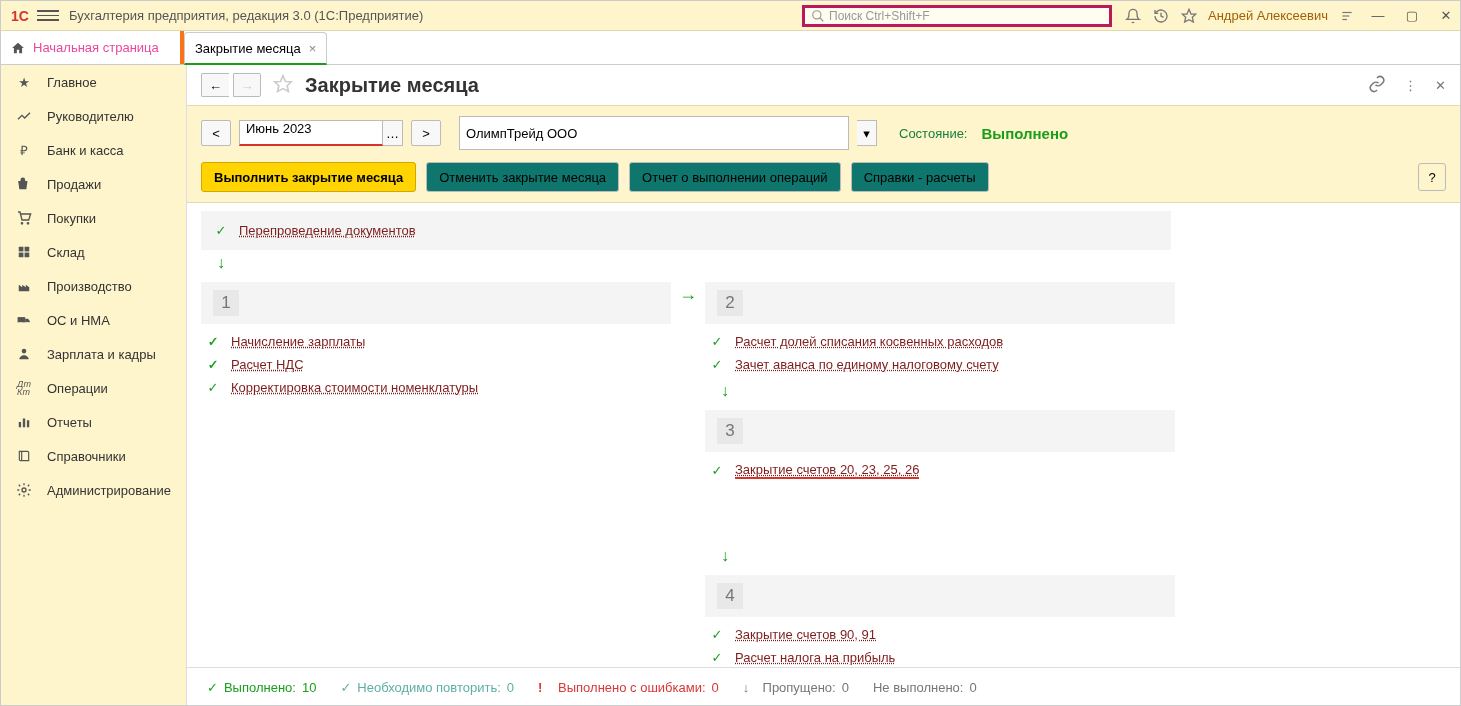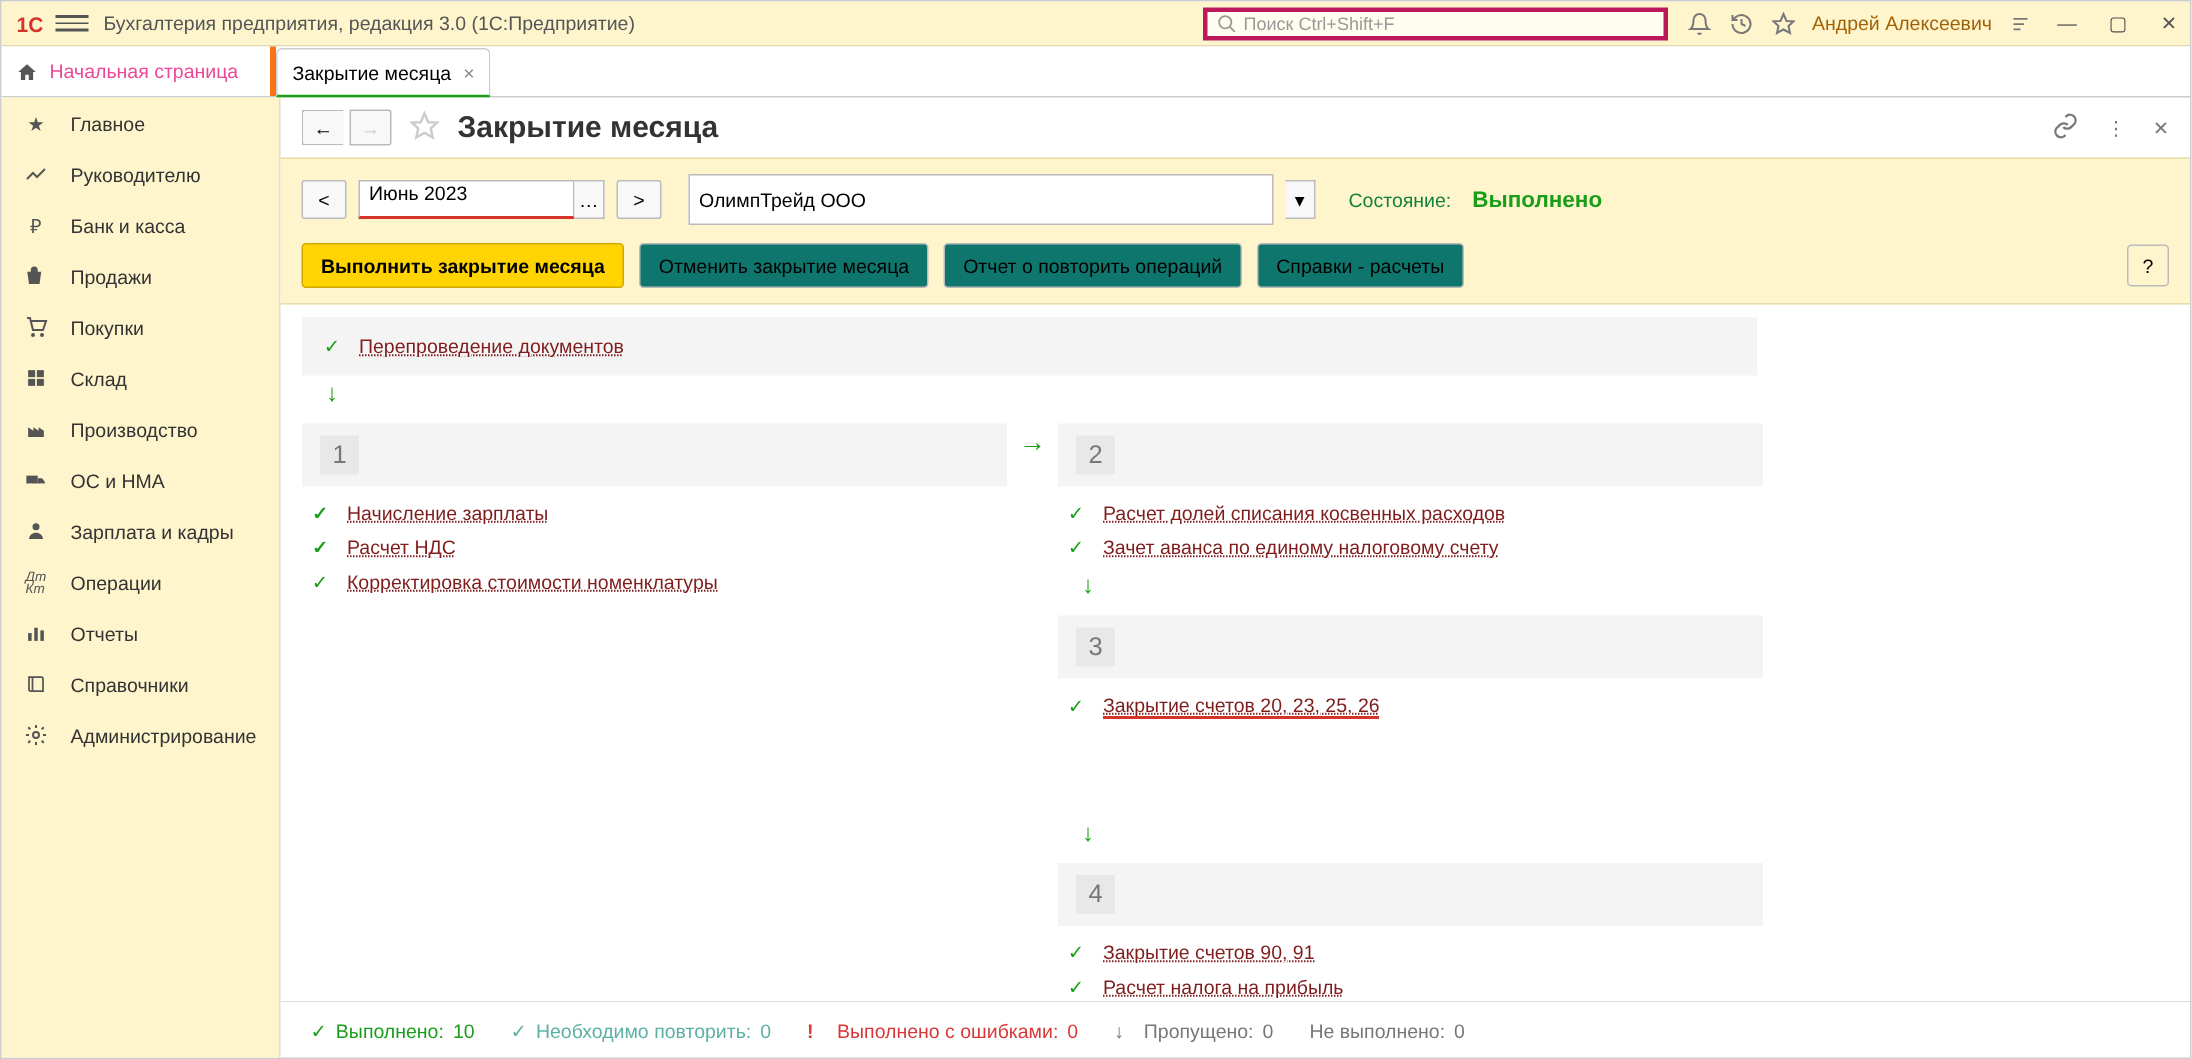--- a/index.html
+++ b/index.html
@@ -428,21 +428,21 @@
         <span class="state-val">Выполнено</span>
       </div>
       <div class="row2">
         <div class="btn btn-main">
             <span>Выполнить закрытие месяца</span>
           </div>
         <div class="btn">
             <span>Отменить закрытие месяца</span>
           </div>
         <div class="btn">
-            <span>Отчет о повторить операций</span>
+            <span>Отчет о выполнении операций</span>
           </div>
         <div class="btn">
             <span>Справки - расчеты</span>
           </div>
         <div class="help-btn">?</div>
       </div>
     </div>
 
     <div class="ops-area">
       <div class="step-block first" style="width:970px;">

